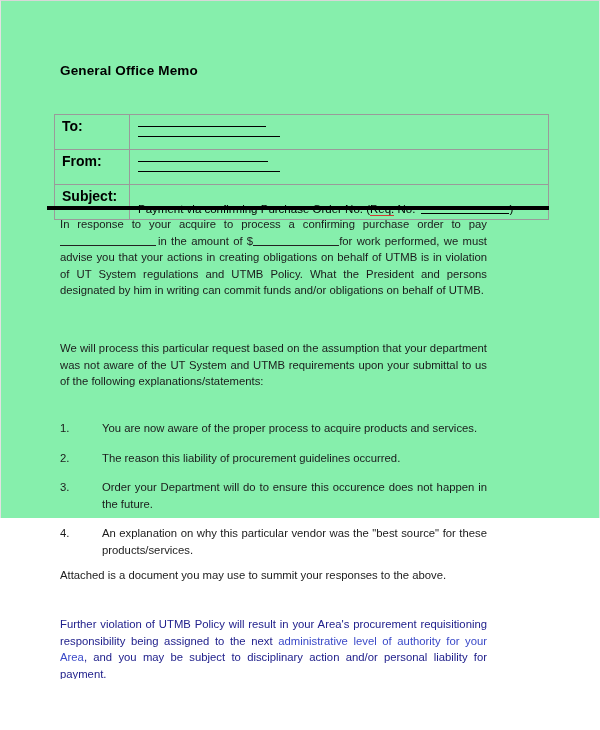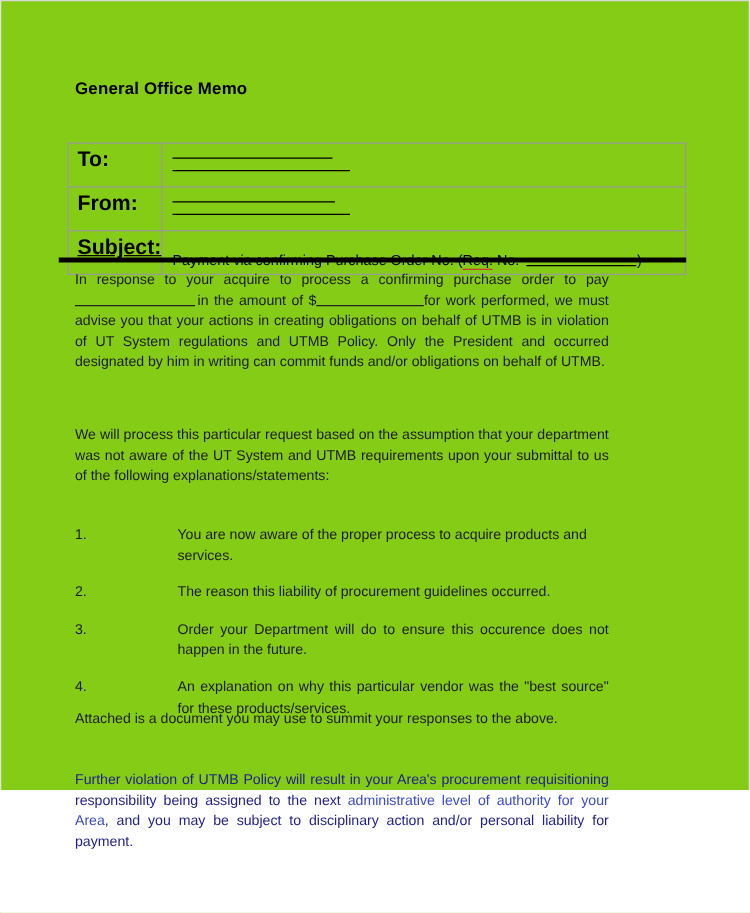--- a/index.html
+++ b/index.html
@@ -13,22 +13,22 @@
     font-family: "Liberation Sans", sans-serif;
     color: #1a1a1a;
     overflow: hidden;
   }
 
   
   .page {
     position: relative;
     box-sizing: border-box;
     width: 600px;
-    height: 632px;
-    background: #84cc16;
+    height: 518px;
+    background: #86efac;
     border-top: 1px solid #d8d8d8;
     border-left: 1px solid #e2e2e2;
     border-right: 1px solid #e2e2e2;
     padding: 0;
   }
 
   
   .doc-title {
     position: absolute;
     left: 59px;
@@ -49,32 +49,32 @@
     table-layout: fixed;
   }
   .memo-table td {
     border: 1px solid #9a9a9a;
     padding: 0;
     vertical-align: top;
   }
   .lbl-cell {
     width: 67px;
     padding: 3px 0 3px 7px !important;
-    font-size: 17px;
+    font-size: 14px;
     font-weight: bold;
     color: #000000;
     white-space: nowrap;
   }
   .val-cell {
     padding: 2px 0 2px 8px !important;
   }
   .row-to .lbl-cell,
   .row-from .lbl-cell { height: 28px; }
   .row-date .lbl-cell { height: 16px; }
-  .row-subject .lbl-cell { height: 15px; text-decoration: underline; }
+  .row-subject .lbl-cell { height: 15px; }
 
   .blank-line {
     display: block;
     border-bottom: 1.3px solid #000000;
     height: 0;
     margin: 9px 0 0 0;
   }
   .bl-w1 { width: 128px; }
   .bl-w2 { width: 142px; }
   .bl-w3 { width: 130px; }
@@ -161,21 +161,20 @@
     margin-bottom: 13px;
   }
   .num-item:last-child { margin-bottom: 0; }
   .num-marker {
     width: 42px;
     flex: 0 0 42px;
   }
   .num-text {
     flex: 1 1 auto;
     text-align: justify;
-    margin-left: 40px;
   }
   .num-text.nowrap-last { text-align: left; }
 
   
   .clip-mask {
     position: absolute;
     left: 0;
     top: 678px;
     width: 600px;
     height: 52px;
@@ -210,21 +209,21 @@
         <td class="val-cell">
           <span class="subject-text"><span>Payment via confirming Purchase Order No. (</span><span class="misspelled">Req.</span><span> No. </span><span class="inline-blank"></span><span>)</span></span>
         </td>
       </tr>
     </tbody>
   </table>
 
   <div class="heavy-rule"></div>
 
   <div class="body-block para-1"><span>In response to your acquire to process a confirming purchase order to pay</span>
-    <span class="lead-blank"></span><span>in the amount of $</span><span class="amt-blank"></span><span>for work performed, we must advise you that your actions in creating obligations on behalf of UTMB is in violation of UT System regulations and UTMB Policy. Only the President and occurred designated by him in writing can commit funds and/or obligations on behalf of UTMB.</span></div>
+    <span class="lead-blank"></span><span>in the amount of $</span><span class="amt-blank"></span><span>for work performed, we must advise you that your actions in creating obligations on behalf of UTMB is in violation of UT System regulations and UTMB Policy. What the President and persons designated by him in writing can commit funds and/or obligations on behalf of UTMB.</span></div>
 
   <div class="body-block para-2">We will process this particular request based on the assumption that your department was not aware of the UT System and UTMB requirements upon your submittal to us of  the following explanations/statements:</div>
 
   <div class="num-list">
     <div class="num-item">
       <div class="num-marker">1.</div>
       <div class="num-text nowrap-last">You are now aware of the proper process to acquire products and services.</div>
     </div>
     <div class="num-item">
       <div class="num-marker">2.</div>

